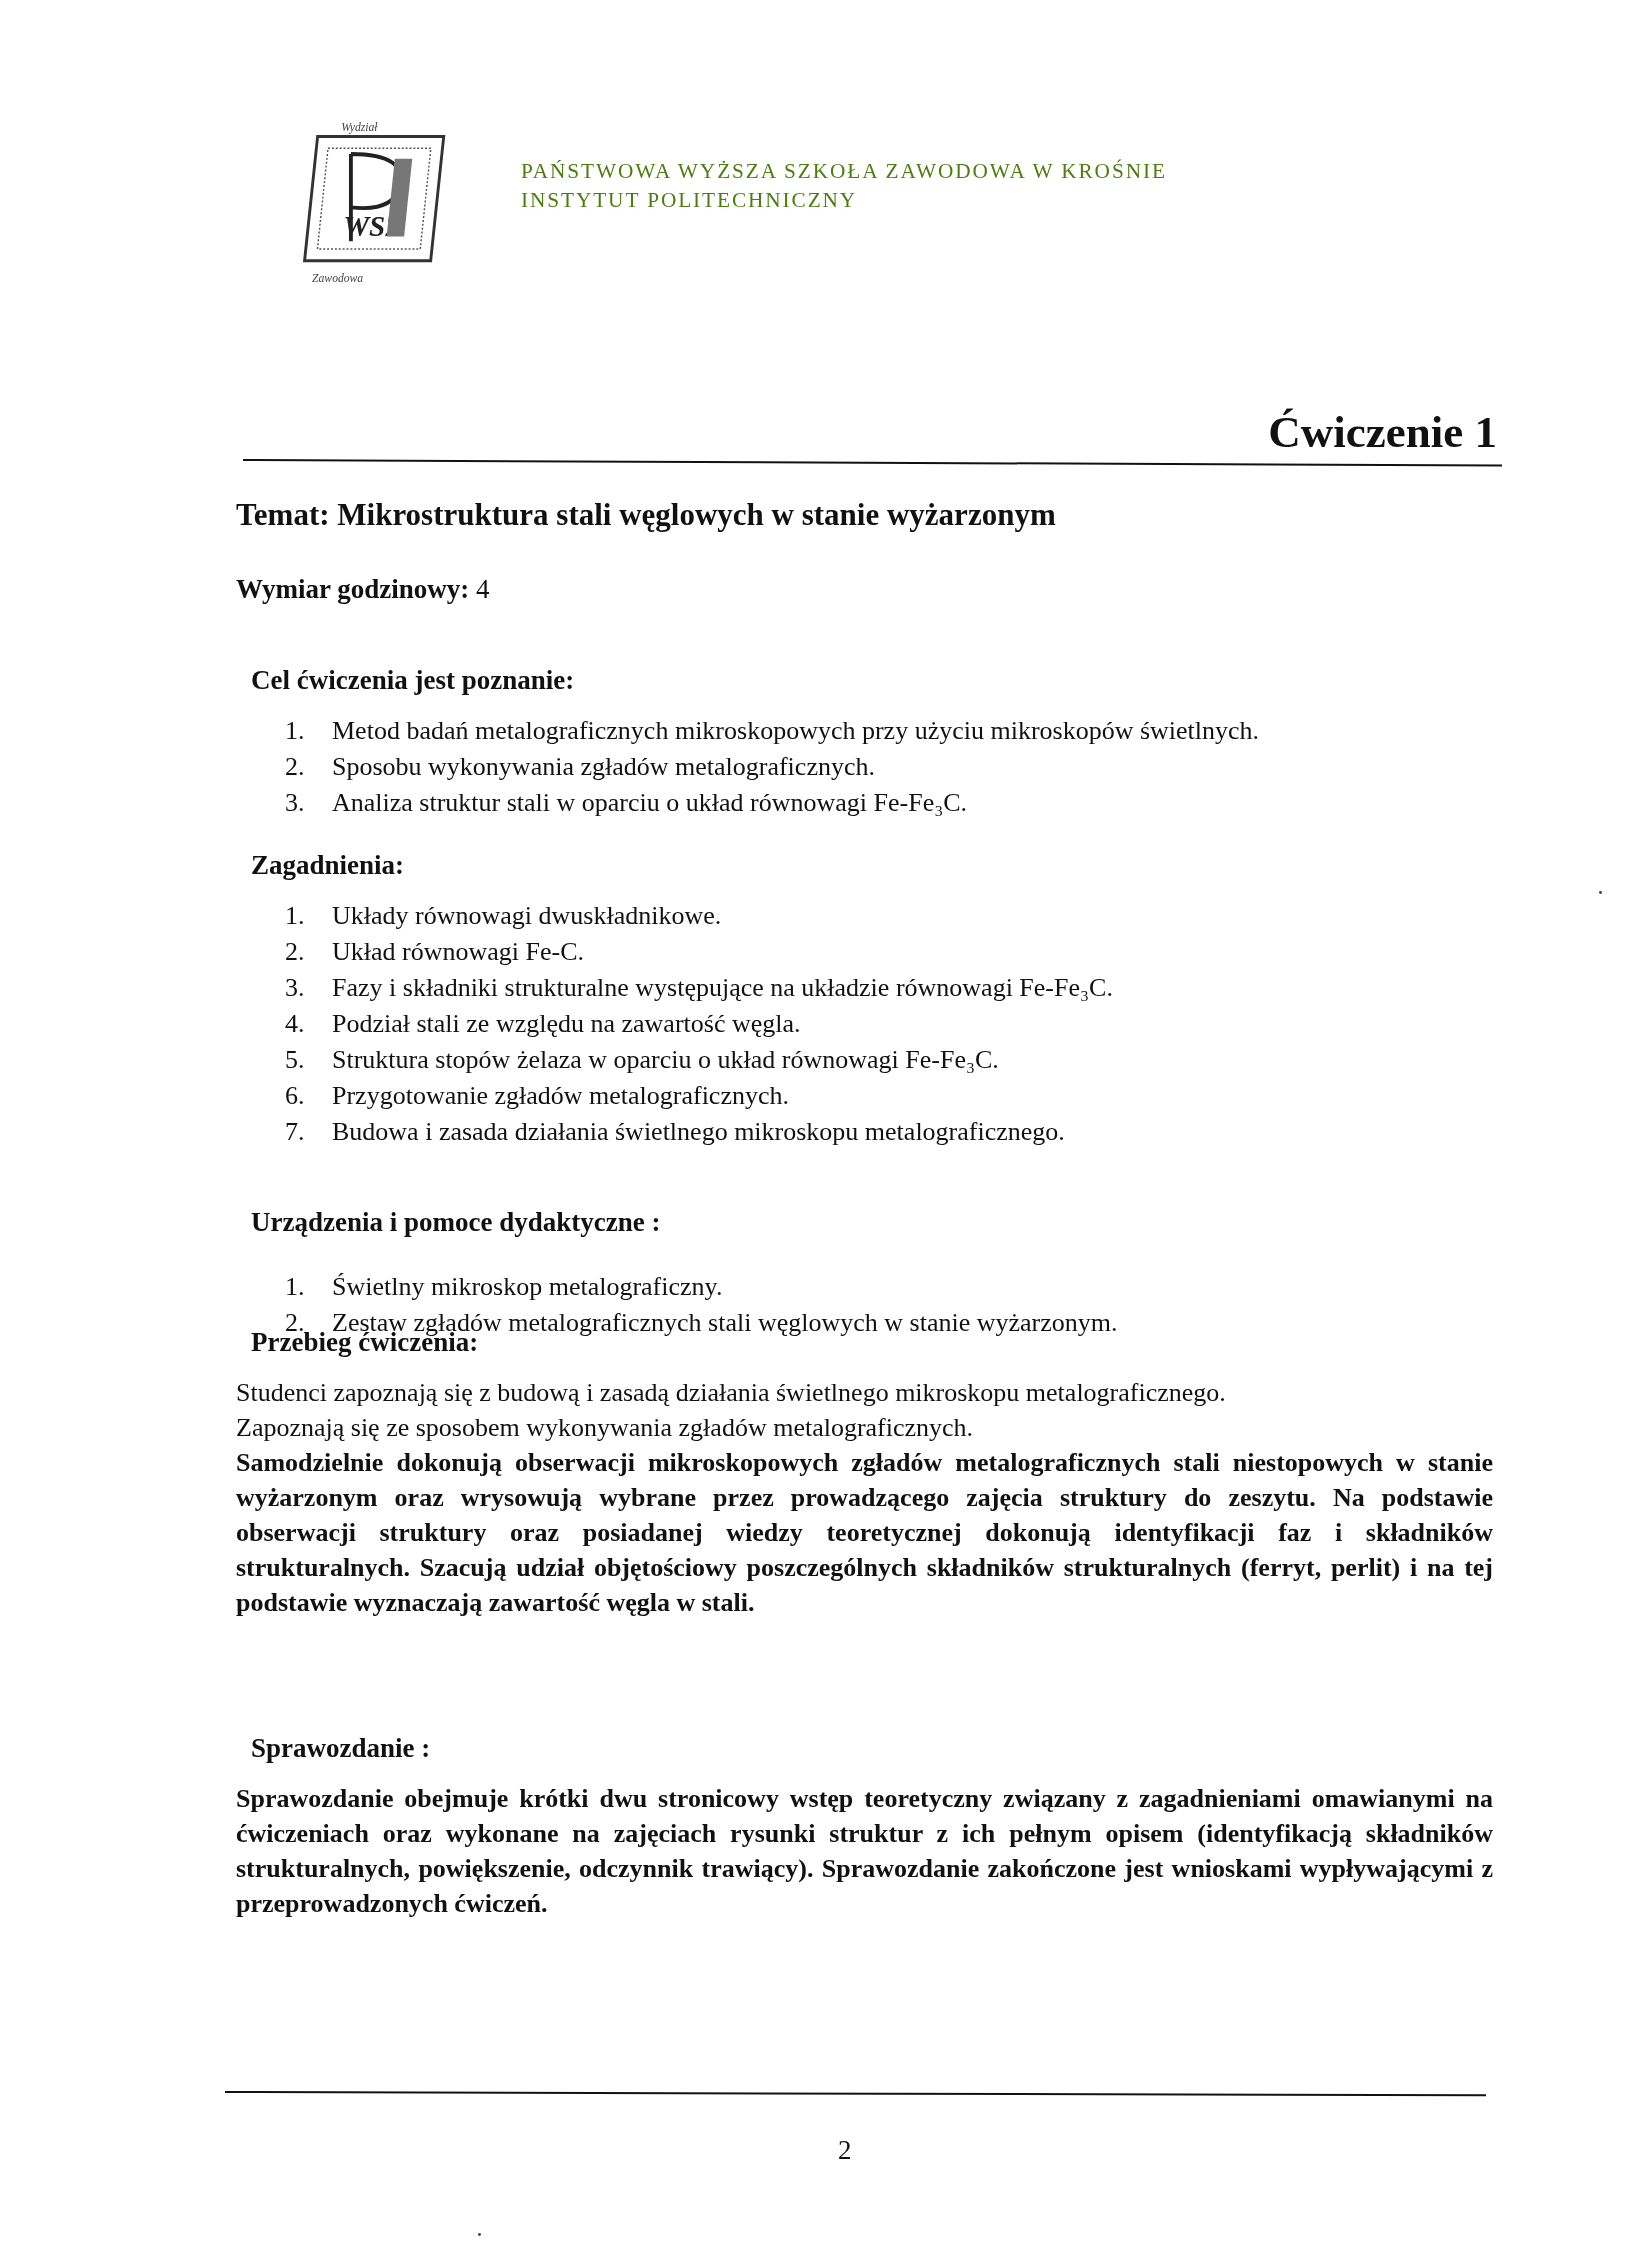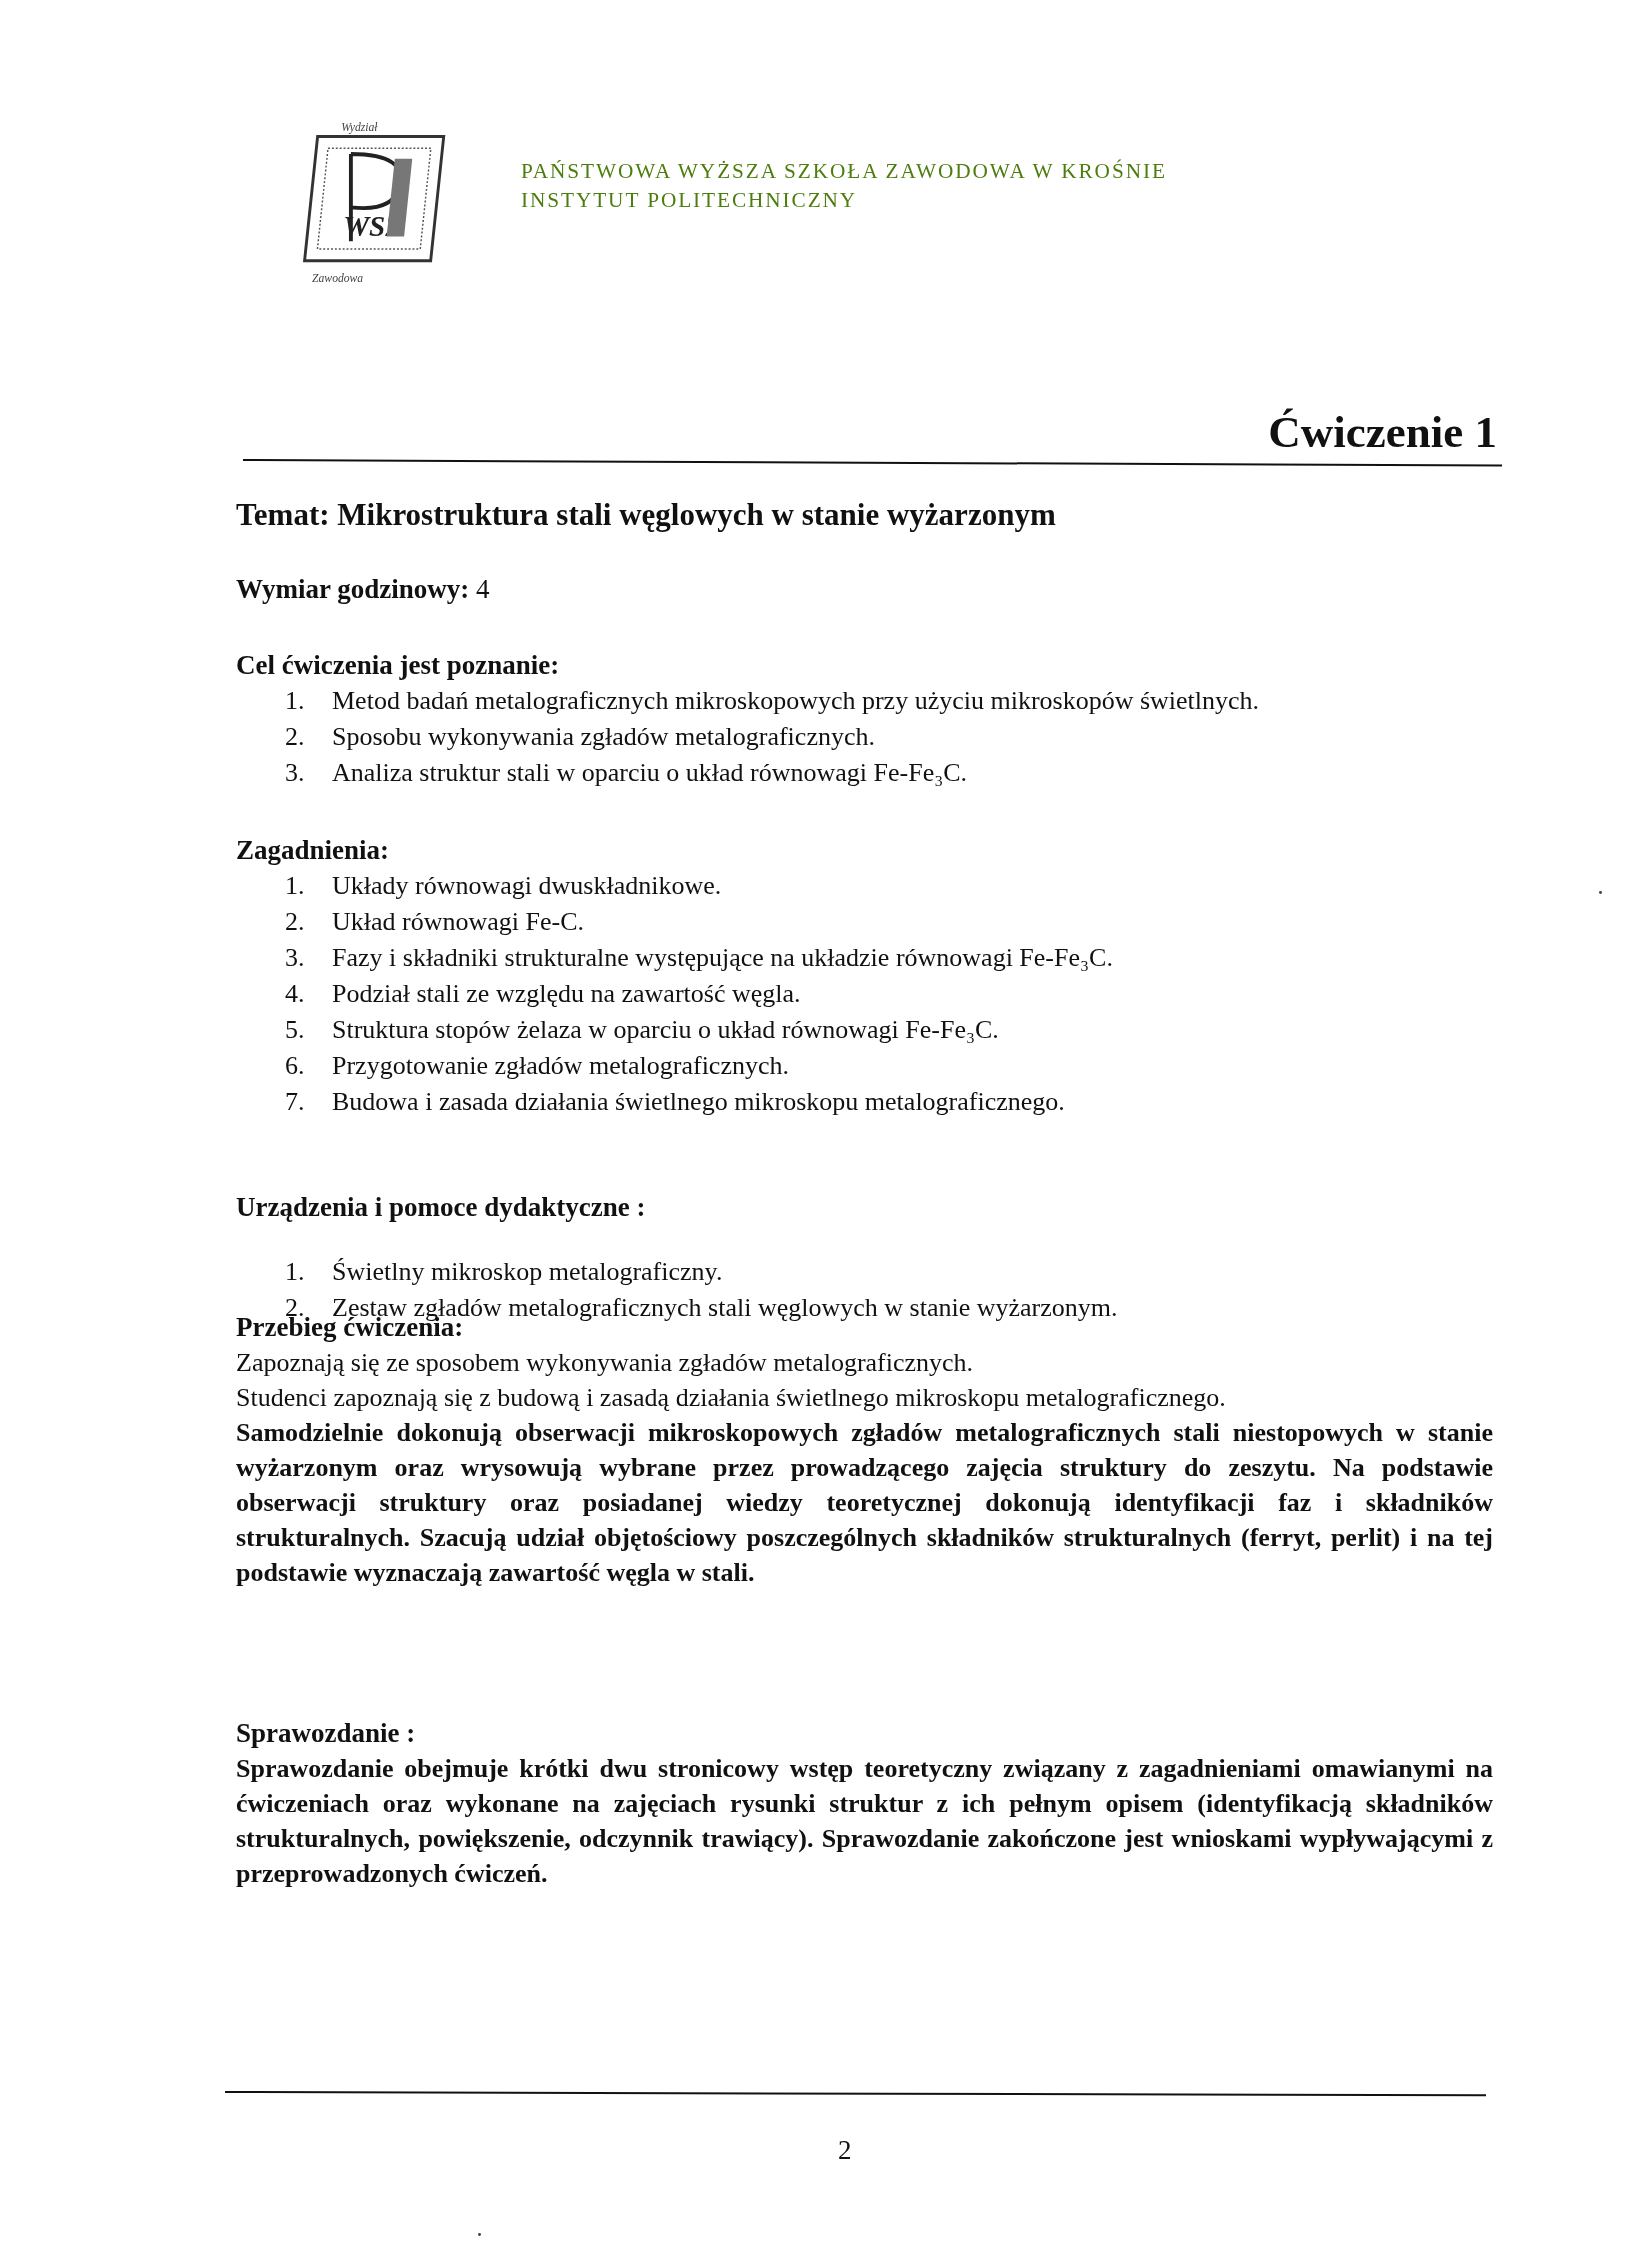--- a/index.html
+++ b/index.html
@@ -9,21 +9,21 @@
   }
   .logo { position: absolute; left: 283px; top: 115px; width: 194px; height: 175px; }
   .inst { position: absolute; left: 521px; top: 157px; font-size: 21.3px; letter-spacing: 1.9px; color: #4d7c0f; line-height: 29px; }
   .inst div { white-space: nowrap; }
   .ex-title { position: absolute; right: 150px; top: 406px; font-size: 45px; font-weight: bold; }
   .rule-top { position: absolute; left: 243px; top: 459px; width: 1259px; height: 1.9px; background: #111; transform: rotate(0.25deg); transform-origin: left; }
   .topic { position: absolute; left: 236px; top: 497px; font-size: 31px; font-weight: bold; }
   .hours { position: absolute; left: 236px; top: 574px; font-size: 27px; }
   .hours b { font-weight: bold; }
   .section { position: absolute; left: 236px; font-size: 27px; }
-  .section h3 { margin: 0; font-size: 27px; font-weight: bold; line-height: 35px; }
+  .section h3 { margin: 15px; font-size: 27px; font-weight: bold; line-height: 35px; }
   ol { margin: 0; padding-left: 0; list-style: none; }
   ol li { font-size: 26px; line-height: 36px; padding-left: 47px; position: relative; white-space: nowrap; }
   ol li .num { position: absolute; left: 49px; width: 29px; }
   ol li .txt { margin-left: 49px; }
   .para { font-size: 26px; line-height: 35px; width: 1257px; text-align: justify; margin: 0; }
   .para.lastleft { text-align-last: left; font-weight: bold; }
   .rule-bottom { position: absolute; left: 225px; top: 2091px; width: 1261px; height: 1.9px; background: #111; transform: rotate(0.15deg); transform-origin: left; }
   .pageno { position: absolute; left: 838px; top: 2135px; font-size: 27px; }
   .speck { position: absolute; width: 2.9px; height: 2.9px; background: #444; border-radius: 50%; }
 </style>
@@ -82,22 +82,22 @@
 <div class="section" style="top:1190px;">
   <h3>Urządzenia i pomoce dydaktyczne :</h3>
   <ol style="margin-top:29px;">
     <li><span class="num">1.</span><span class="txt">Świetlny mikroskop metalograficzny.</span></li>
     <li><span class="num">2.</span><span class="txt">Zestaw zgładów metalograficznych stali węglowych w stanie wyżarzonym.</span></li>
   </ol>
 </div>
 
 <div class="section" style="top:1310px;">
   <h3>Przebieg ćwiczenia:</h3>
+  <p class="para" style="text-align:left;white-space:nowrap;">Studenci zapoznają się z budową i zasadą działania świetlnego mikroskopu metalograficznego.</p>
   <p class="para" style="text-align:left;">Zapoznają się ze sposobem wykonywania zgładów metalograficznych.</p>
-  <p class="para" style="text-align:left;white-space:nowrap;">Studenci zapoznają się z budową i zasadą działania świetlnego mikroskopu metalograficznego.</p>
   <p class="para lastleft">Samodzielnie dokonują obserwacji mikroskopowych zgładów metalograficznych stali niestopowych w stanie wyżarzonym oraz wrysowują wybrane przez prowadzącego zajęcia struktury do zeszytu. Na podstawie obserwacji struktury oraz posiadanej wiedzy teoretycznej dokonują identyfikacji faz i składników strukturalnych. Szacują udział objętościowy poszczególnych składników strukturalnych (ferryt, perlit) i na tej podstawie wyznaczają zawartość węgla w stali.</p>
 </div>
 
 <div class="section" style="top:1716px;">
   <h3>Sprawozdanie :</h3>
   <p class="para lastleft">Sprawozdanie obejmuje krótki dwu stronicowy wstęp teoretyczny związany z zagadnieniami omawianymi na ćwiczeniach oraz wykonane na zajęciach rysunki struktur z ich pełnym opisem (identyfikacją składników strukturalnych, powiększenie, odczynnik trawiący). Sprawozdanie zakończone jest wnioskami wypływającymi z przeprowadzonych ćwiczeń.</p>
 </div>
 
 <div class="rule-bottom"></div>
 <div class="pageno">2</div>

